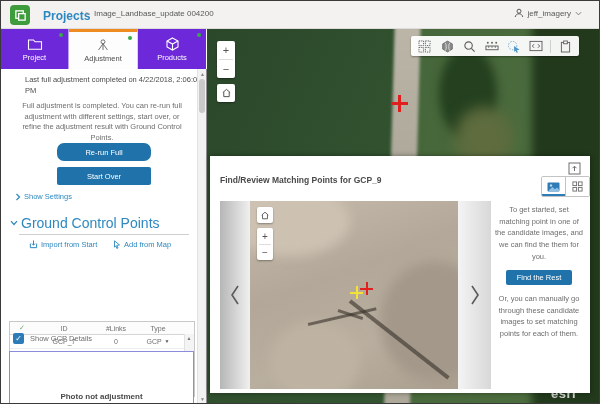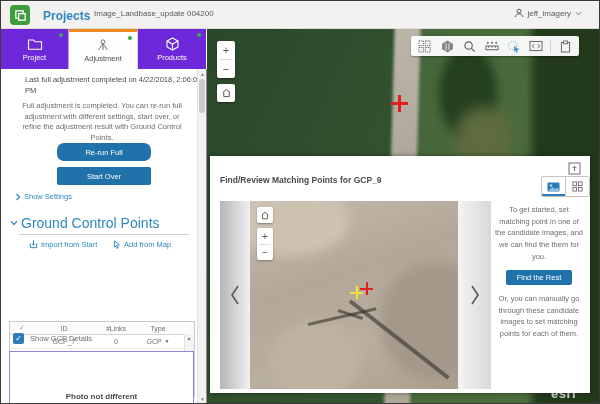--- a/index.html
+++ b/index.html
@@ -253,21 +253,21 @@
         <span class="arr" style="bottom:0;">▼</span>
       </div>
     </div>
 
     <div class="abs chkrow" style="left:12px;top:264px;">
       <span class="chkbox">✓</span>
       <span>Show GCP Details</span>
     </div>
 
     <div class="abs photobox" style="top:282px;">
-      <span>Photo not different</span>
+      <span>Photo not adjustment</span>
     </div>
   </div>
 
   <div class="abs vscroll">
     <span class="arr" style="top:0;">▲</span>
     <span class="arr" style="bottom:0;">▼</span>
     <span class="vthumb"></span>
   </div>
 
   <div class="abs map">

